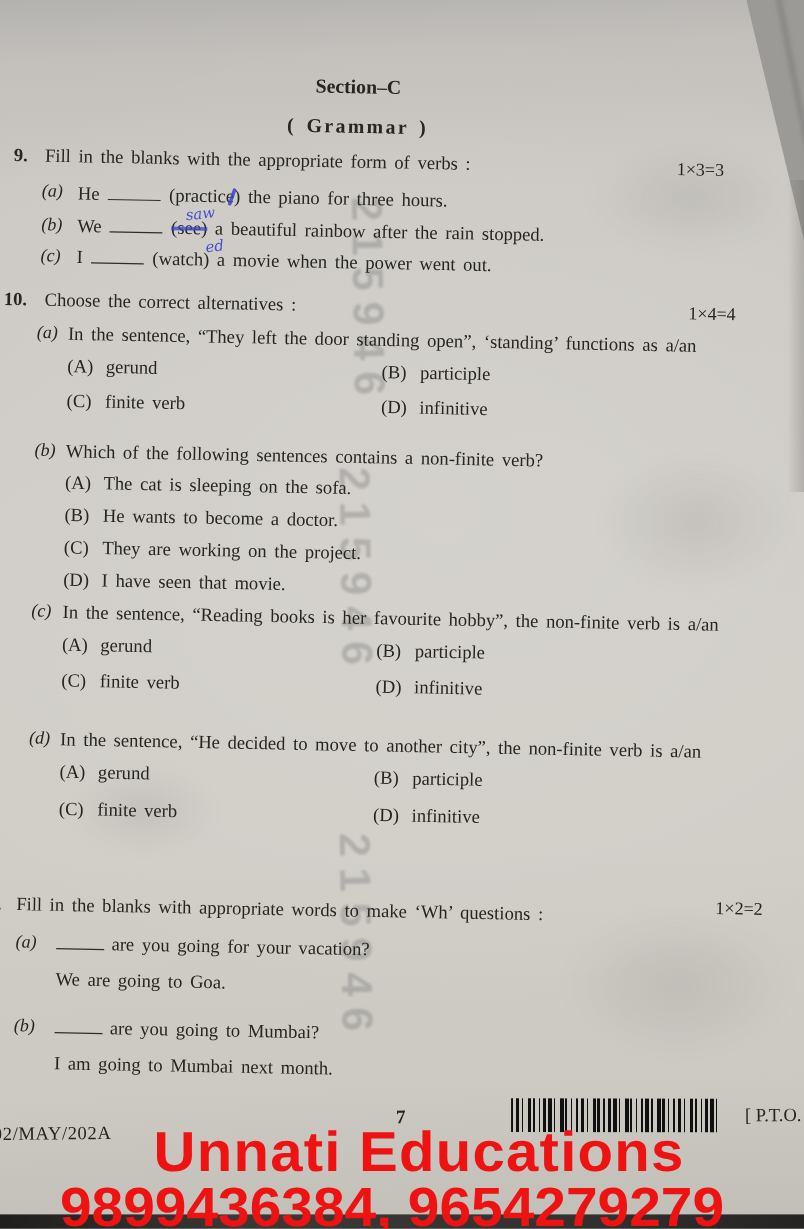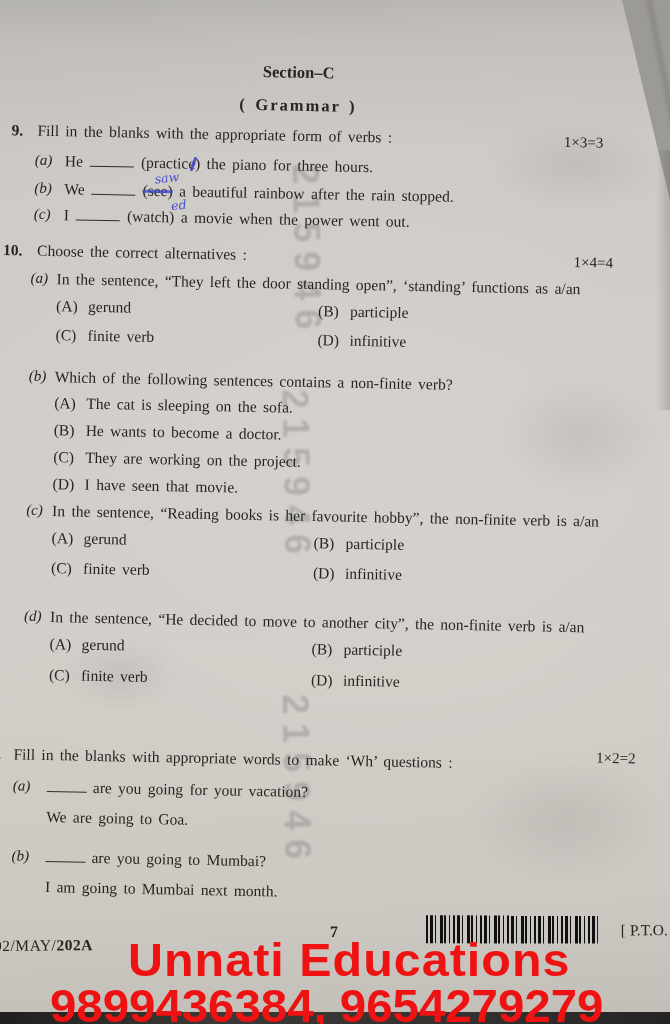--- a/index.html
+++ b/index.html
@@ -47,21 +47,21 @@
     text-decoration-color:rgba(58,68,204,.75);}
   .opts2{display:grid;grid-template-columns:262px auto;row-gap:10px;margin:8px 0 0 62px;}
   .opts1{margin:7px 0 0 62px;}
   .opts1 .opt{display:block;margin-bottom:8px;}
   .opt-key{display:inline-block;min-width:32px;}
   .q10-text{display:block;margin-left:62px;width:552px;}
   .ans-line{display:block;margin-top:11px;}
   
   .footer{position:absolute;left:0;top:922px;width:670px;height:42px;transform:rotate(-0.5deg);z-index:10;}
   .paper-code{position:absolute;left:-6px;top:12px;font-size:15.5px;letter-spacing:.5px;}
-  .paper-code b{font-weight:bold;margin-top:42px;}
+  .paper-code b{font-weight:normal;margin-top:42px;}
   .page-num{position:absolute;left:330px;top:1px;font-weight:bold;font-size:16px;}
   .barcode{position:absolute;left:426px;top:-5px;width:172px;height:28px;transform:rotate(.6deg);
     background:repeating-linear-gradient(90deg,
       #101010 0 2px,transparent 2px 4px,#101010 4px 7px,transparent 7px 9px,
       #101010 9px 10px,transparent 10px 14px,#101010 14px 17px,transparent 17px 18px,
       #101010 18px 20px,transparent 20px 23px,#101010 23px 24px,transparent 24px 27px);}
   .pto{position:absolute;right:2px;top:2px;font-size:15.5px;}
   
   .stamp{position:absolute;z-index:30;color:#ee1212;font-family:"Liberation Sans",sans-serif;
     font-weight:bold;white-space:nowrap;transform:scaleX(1.03);transform-origin:left top;}

